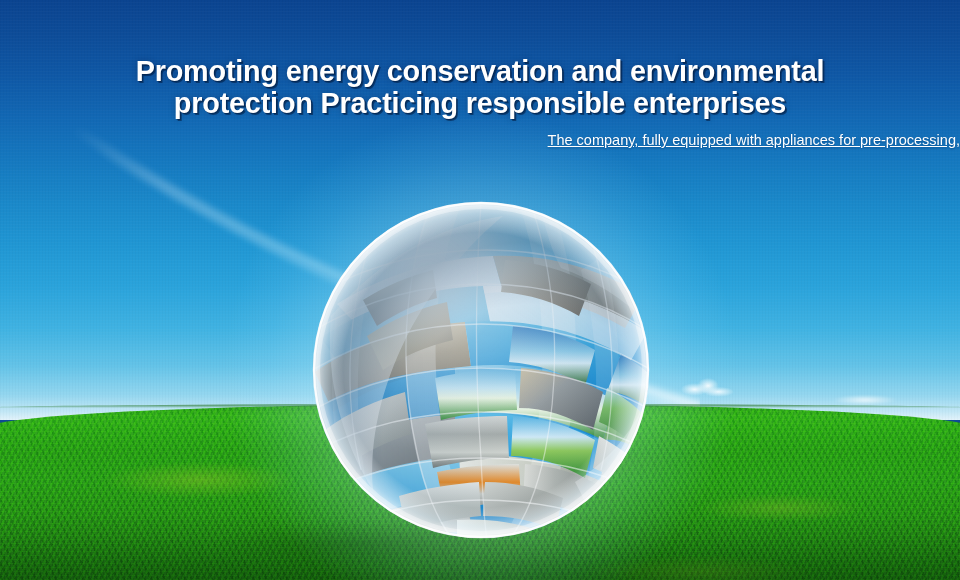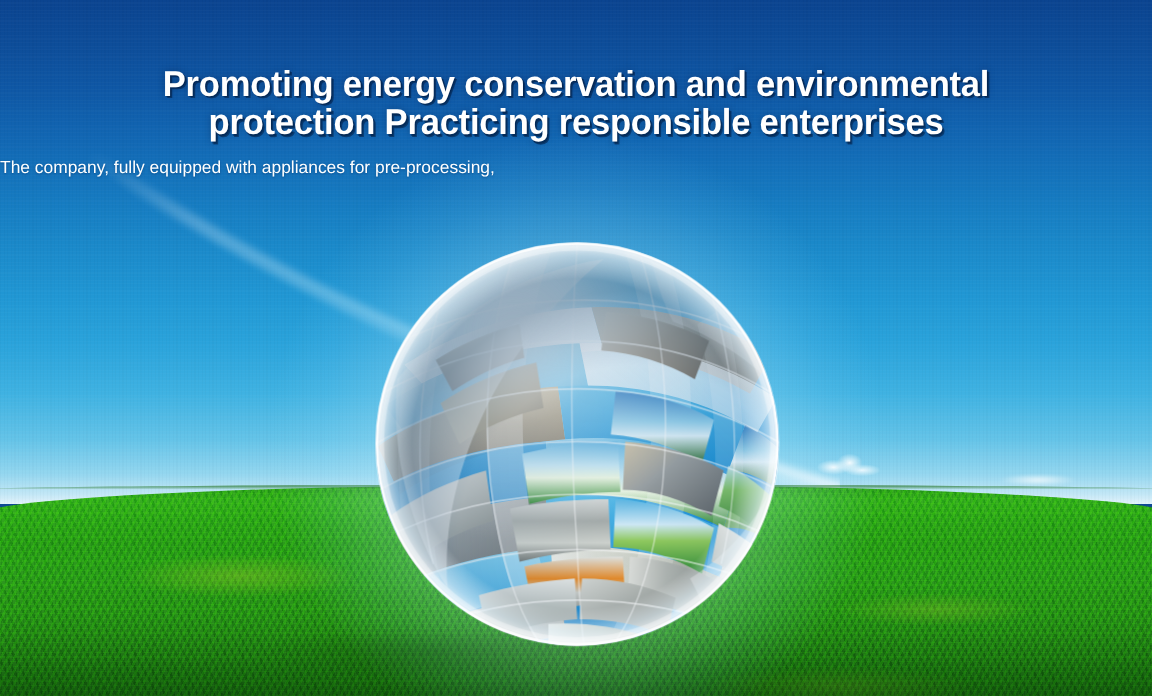--- a/index.html
+++ b/index.html
@@ -138,26 +138,27 @@
     transform:scaleX(.96);
     text-shadow:
       2px 2px 0 rgba(0,28,64,.55),
       1px 1px 0 rgba(0,28,64,.45),
       0 0 6px rgba(0,30,70,.35);
     white-space:nowrap;
   }
   .headline .l2{display:block;margin-top:2px;}
 
   .subtitle{
-    position:absolute;left:0;top:128px;width:960px;text-align:left;
+    position:absolute;left:0;top:128px;width:960px;text-align:right;
     color:#ffffff;
     font-size:14.5px;
     line-height:25px;
     text-shadow:0 1px 2px rgba(0,40,90,.45);
     white-space:nowrap;
+    text-decoration:underline;
   }
   .subtitle .s2{display:block;}
 </style>
 </head>
 <body>
 
 <div id="stage">
 
   <div class="sky"></div>
   <div class="sky-grain"></div>

